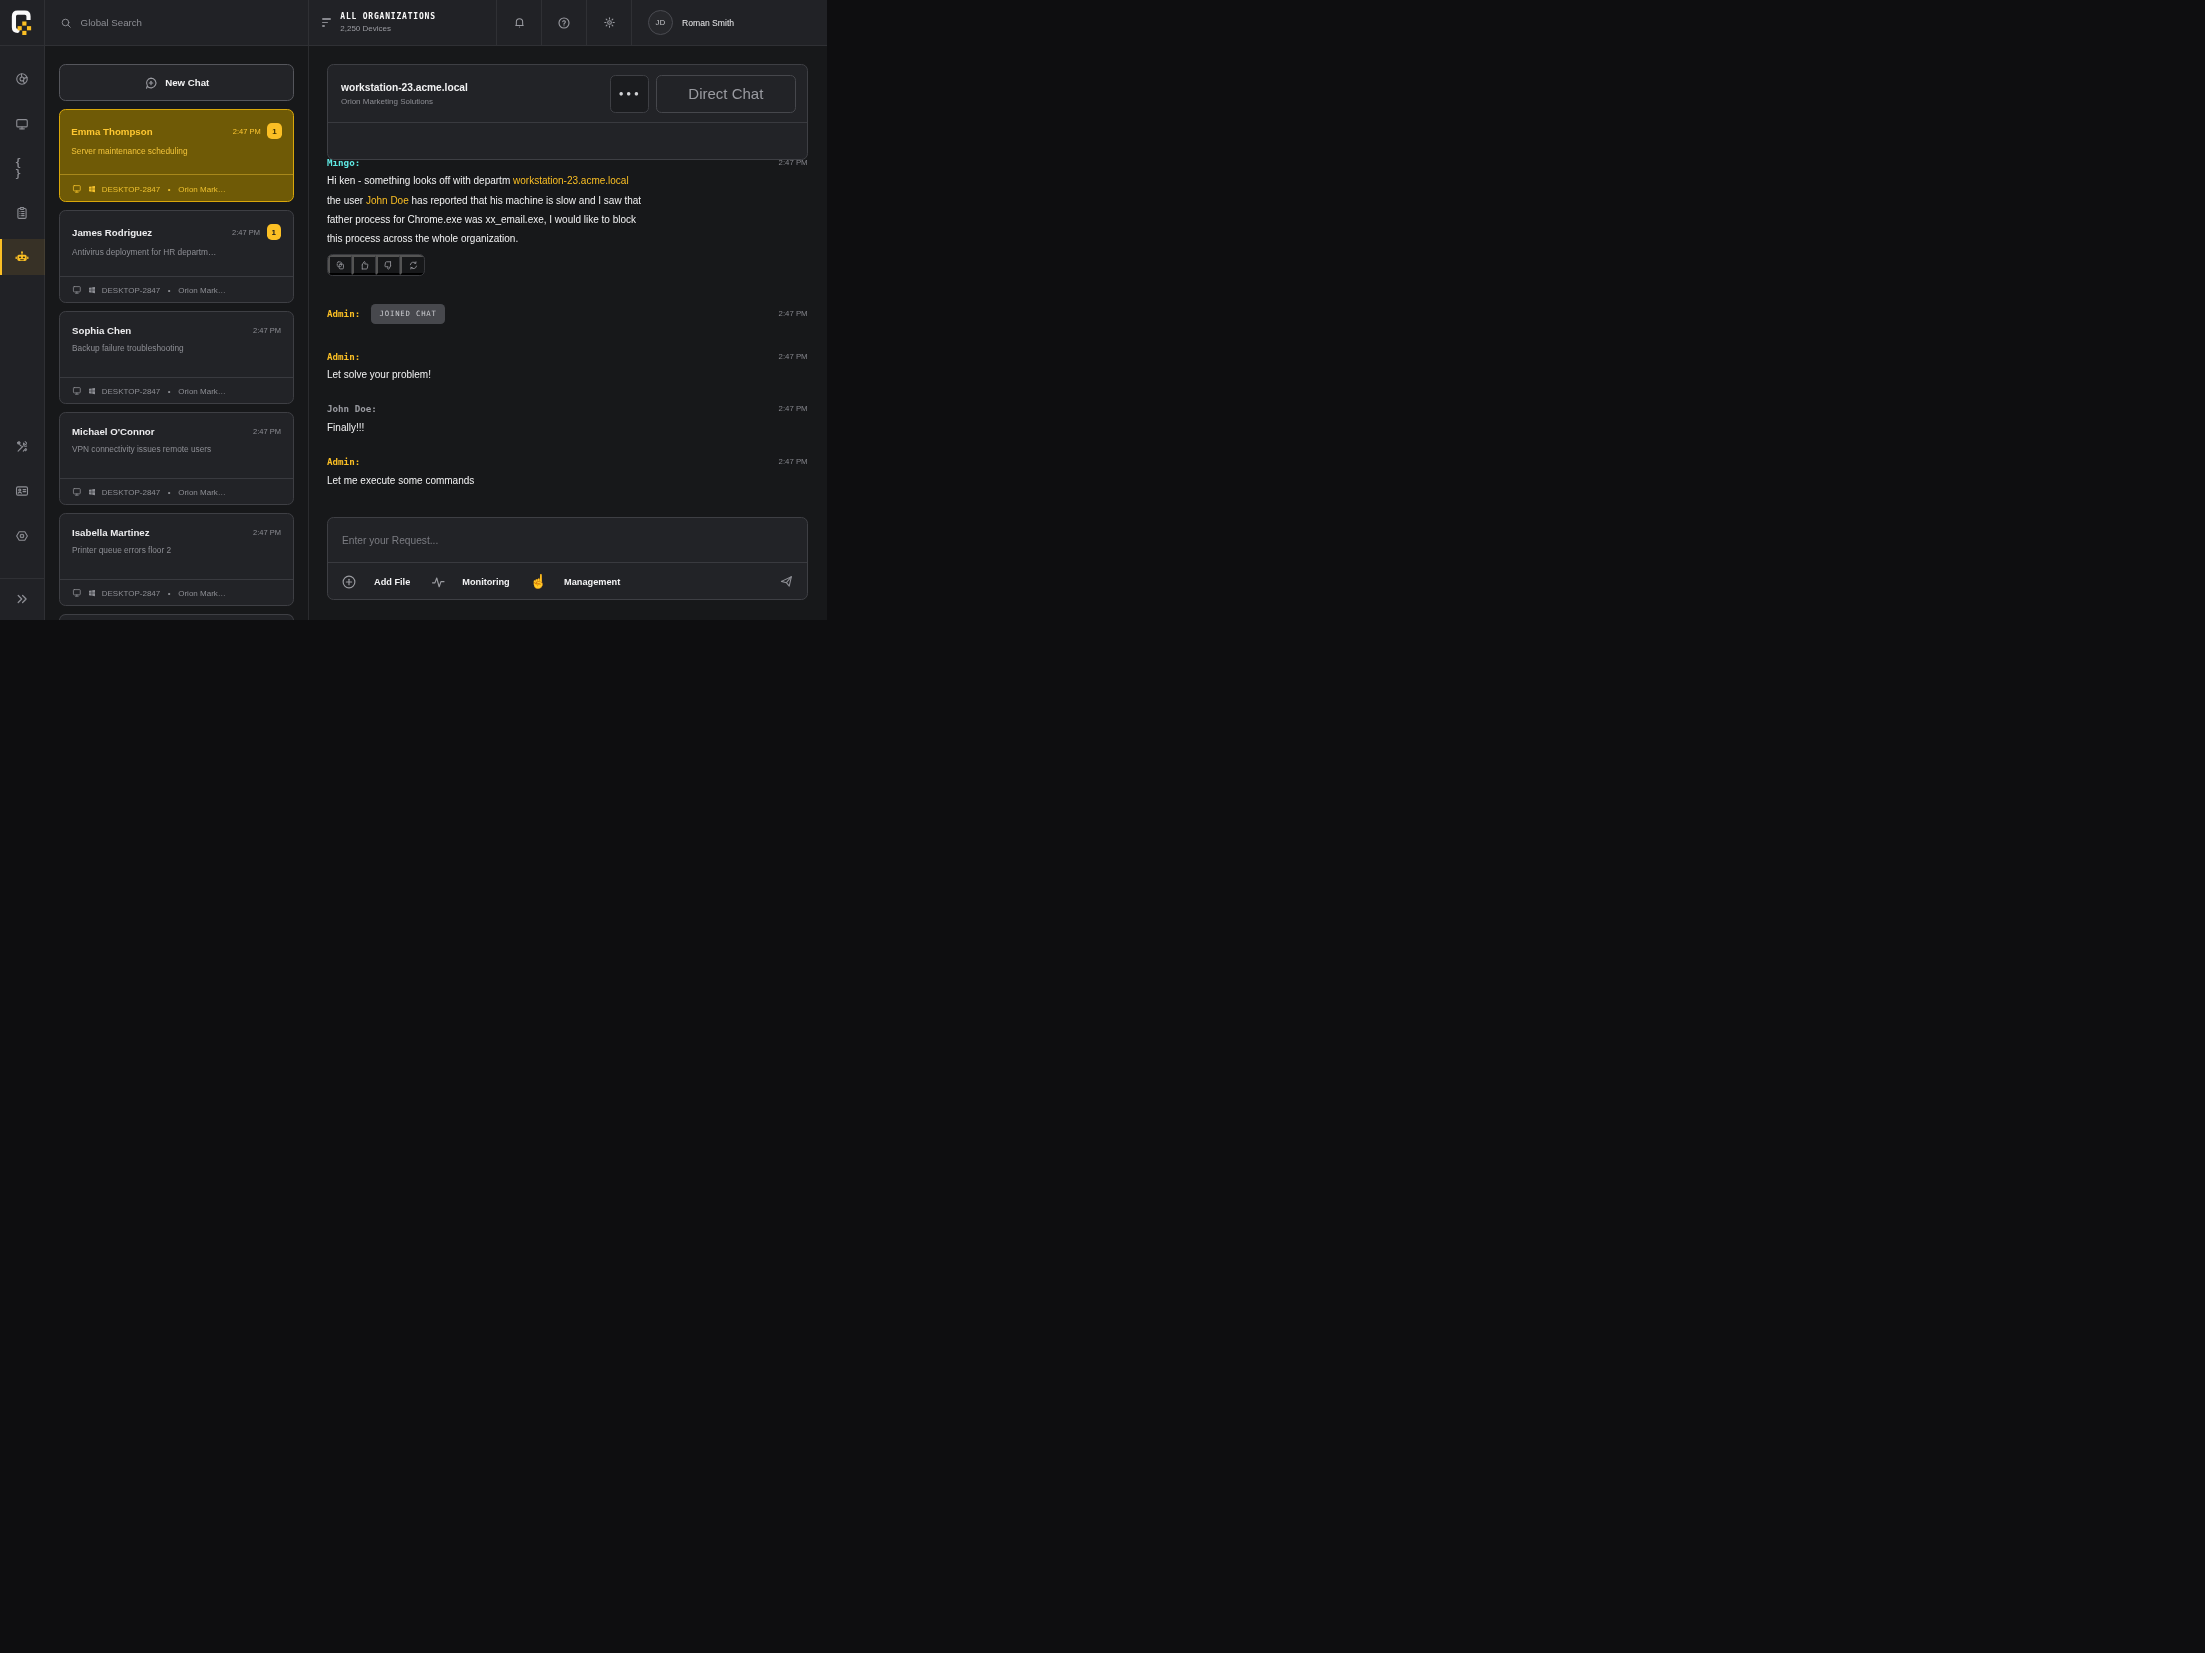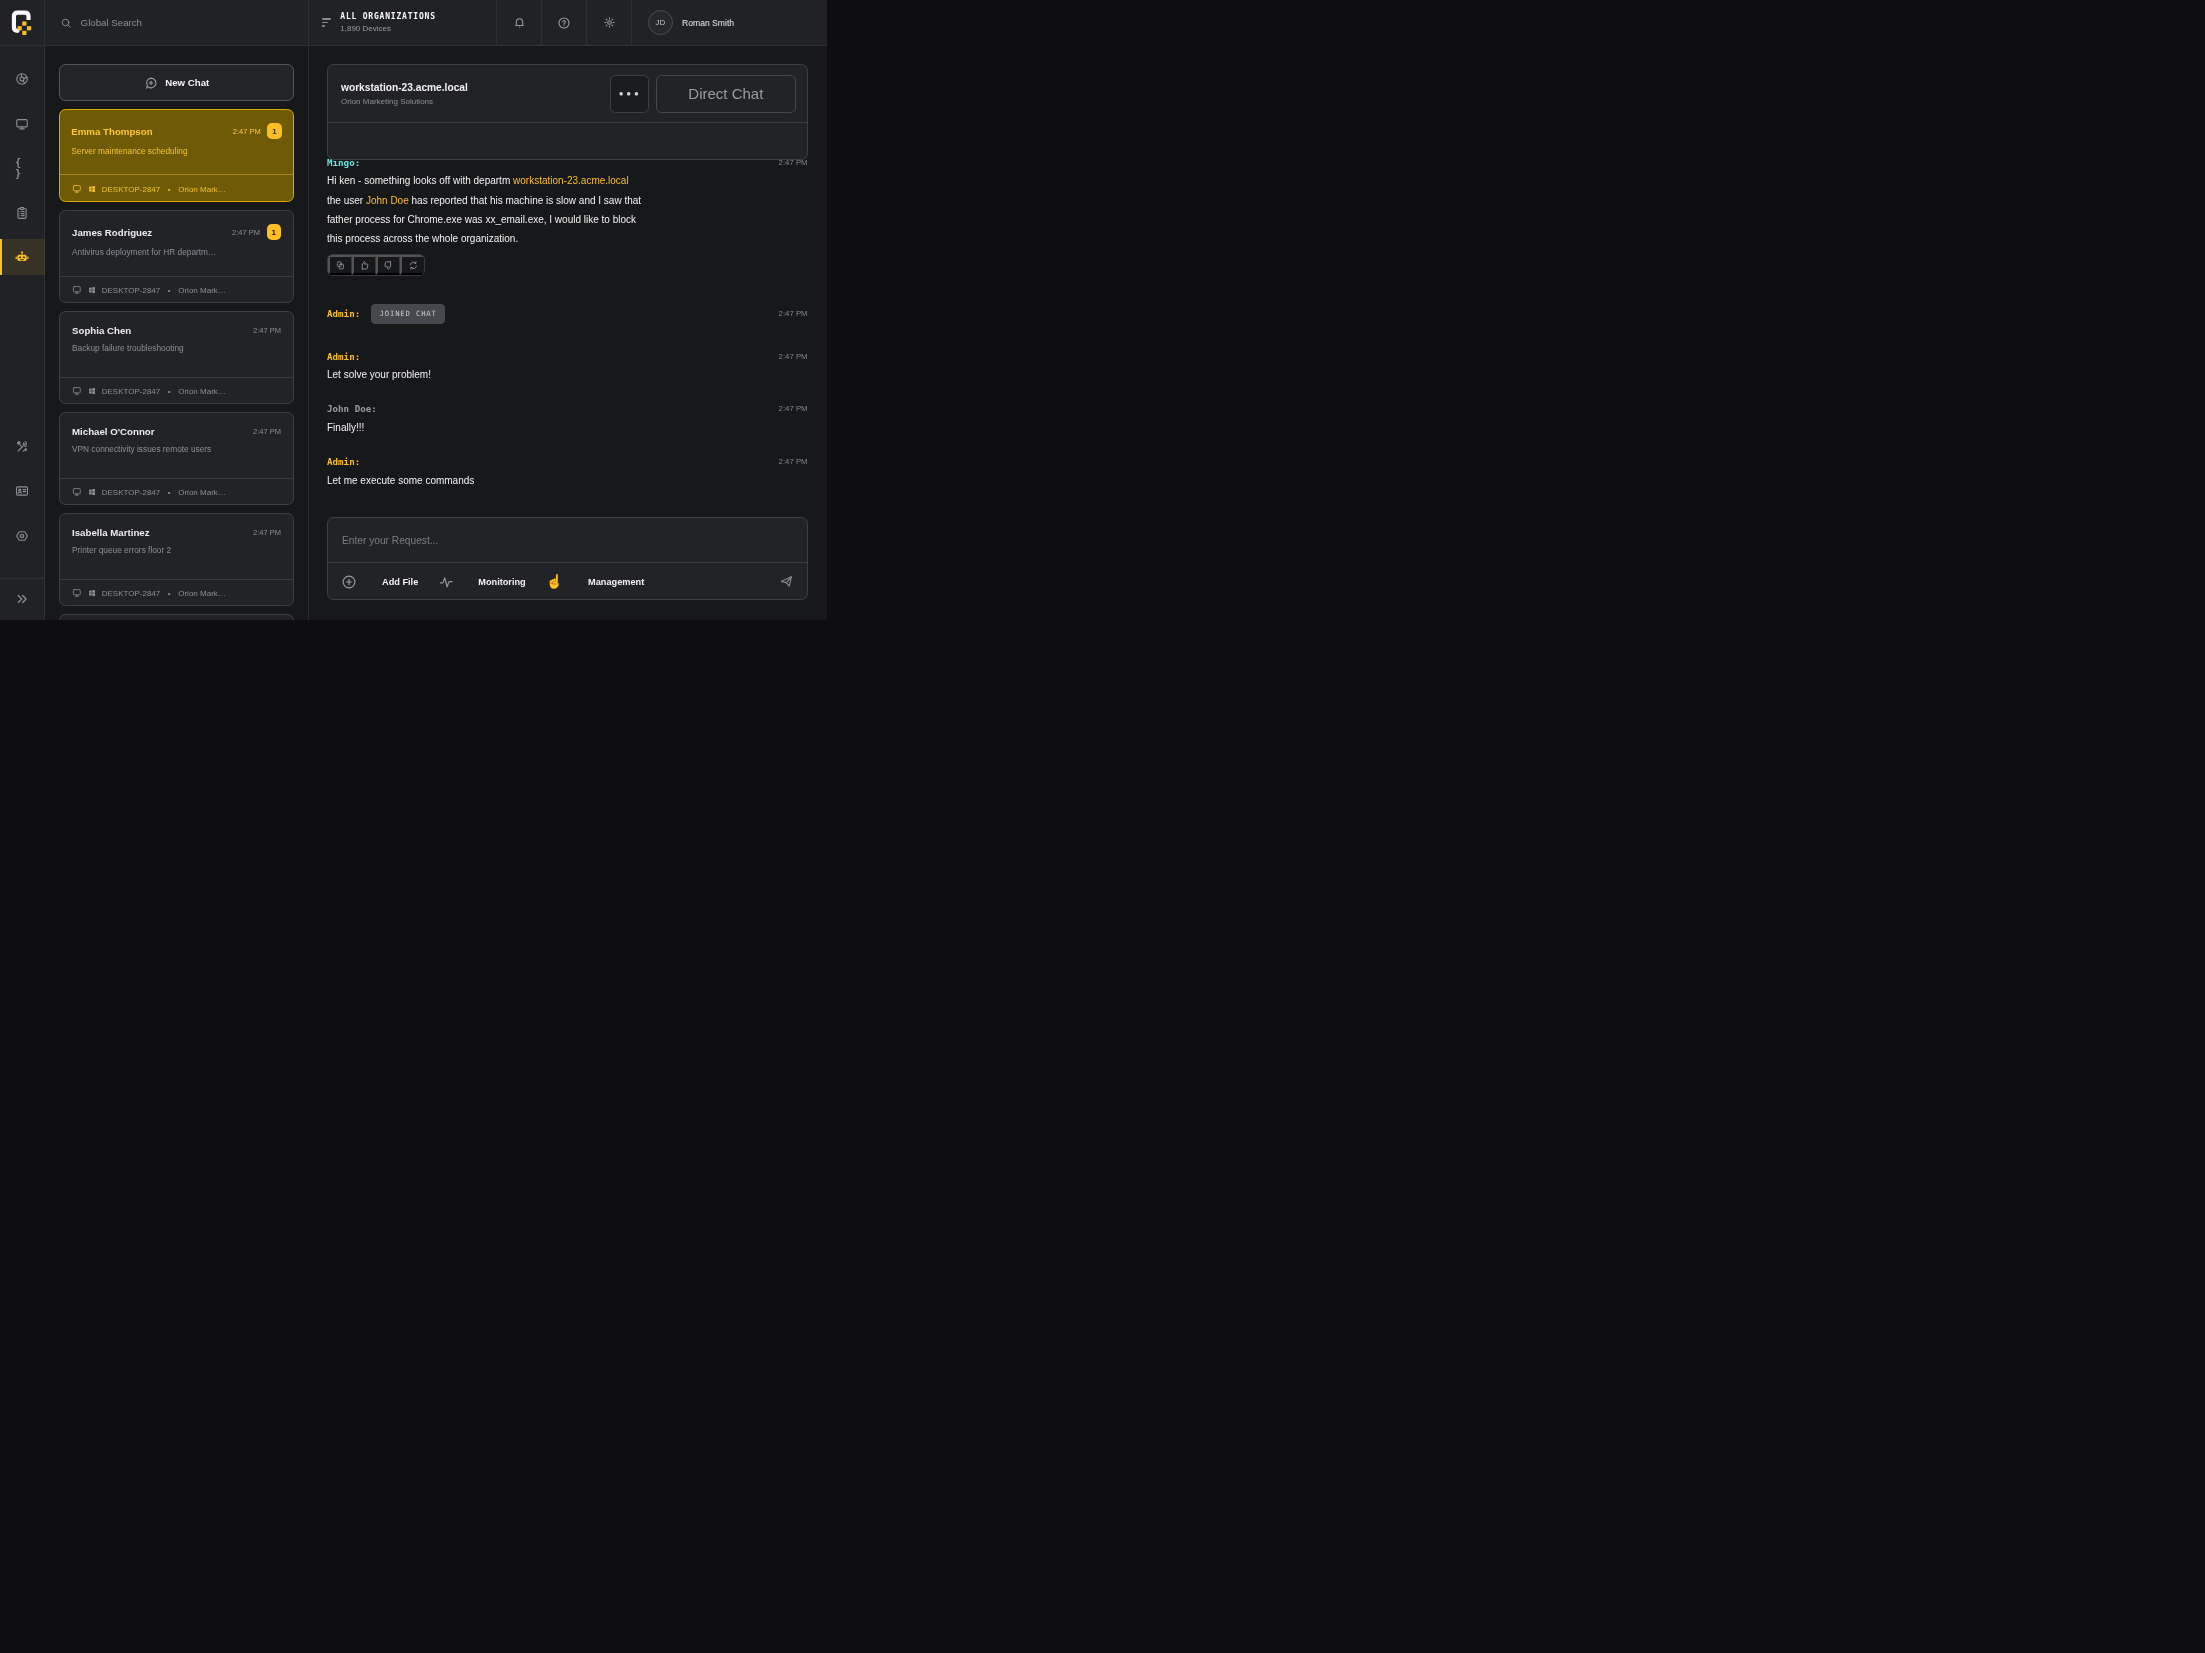--- a/index.html
+++ b/index.html
@@ -114,21 +114,21 @@
   .act-btn:last-child { border-right:none; }
   .act-btn .ic { width:10.8px; height:10.8px; }
   .m1 { margin-top:28.5px; } .m2 { margin-top:27px; } .m3 { margin-top:19px; } .m4 { margin-top:19.4px; }
 
   
   #composer { position:absolute; left:17px; right:19.4px; bottom:20px; height:83px; background:#222327;
               border:0.5px solid #3e3f44; border-radius:6.5px; z-index:2; }
   .comp-input { height:45px; border-bottom:0.5px solid #393a3f; display:flex; align-items:center; padding:0 14px;
                 color:#7b7c82; font-size:10.2px; cursor:text; }
   .comp-row { height:38px; display:flex; align-items:center; padding:0 13px; gap:20.5px; }
-  .comp-btn { display:flex; align-items:center; gap:25px; font-size:9.2px; font-weight:bold; color:#f2f2f3; cursor:pointer; }
+  .comp-btn { display:flex; align-items:center; gap:17px; font-size:9.2px; font-weight:bold; color:#f2f2f3; cursor:pointer; }
   .comp-btn .ic { color:#9b9ca1; }
   .ic-plus { width:16px; height:16px; }
   .ic-wave { width:14.5px; height:14.5px; }
   .hand-glyph { font-size:13.5px; color:#b9bac0; line-height:1; }
   .send-btn { margin-left:auto; color:#8d8e94; cursor:pointer; }
   .send-btn .ic { width:14.5px; height:14.5px; }
 </style>
 </head>
 <body>
 
@@ -156,21 +156,21 @@
       <span>Global Search</span>
     </div>
     <div class="tb-cell tb-org">
       <span class="filter-bars">
           <i></i>
           <i></i>
           <i></i>
         </span>
       <span>
         <div class="org-label mono">ALL ORGANIZATIONS</div>
-        <div class="org-devices">1,890 Devices</div>
+        <div class="org-devices">2,250 Devices</div>
       </span>
     </div>
     <div class="tb-cell tb-icon">
       <span class="ic">
         <svg viewBox="0 0 24 24" fill="none" stroke="currentColor" stroke-width="1.9" stroke-linecap="round" stroke-linejoin="round">
           <path d="M6.2 15.2 V10.8 a5.8 5.8 0 0 1 11.6 0 V15.2 q0 1.6 1 2.3 H5.2 q1-.7 1-2.3 Z"></path>
           <circle cx="12" cy="20.3" r="1.1" fill="currentColor" stroke="none"></circle>
         </svg>
       </span>
     </div>

